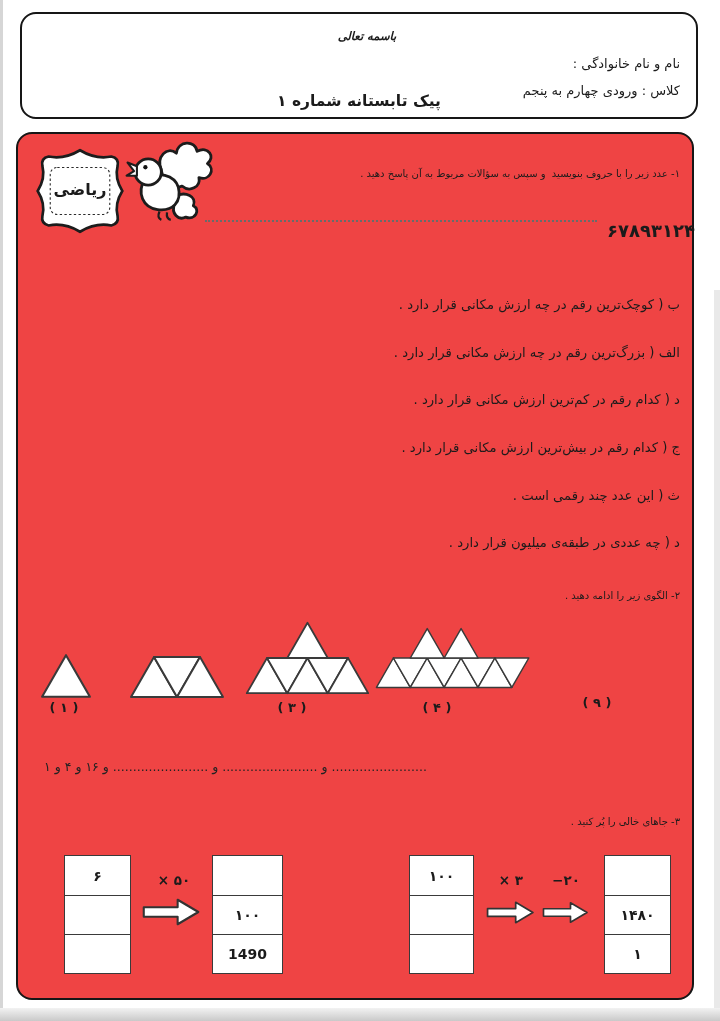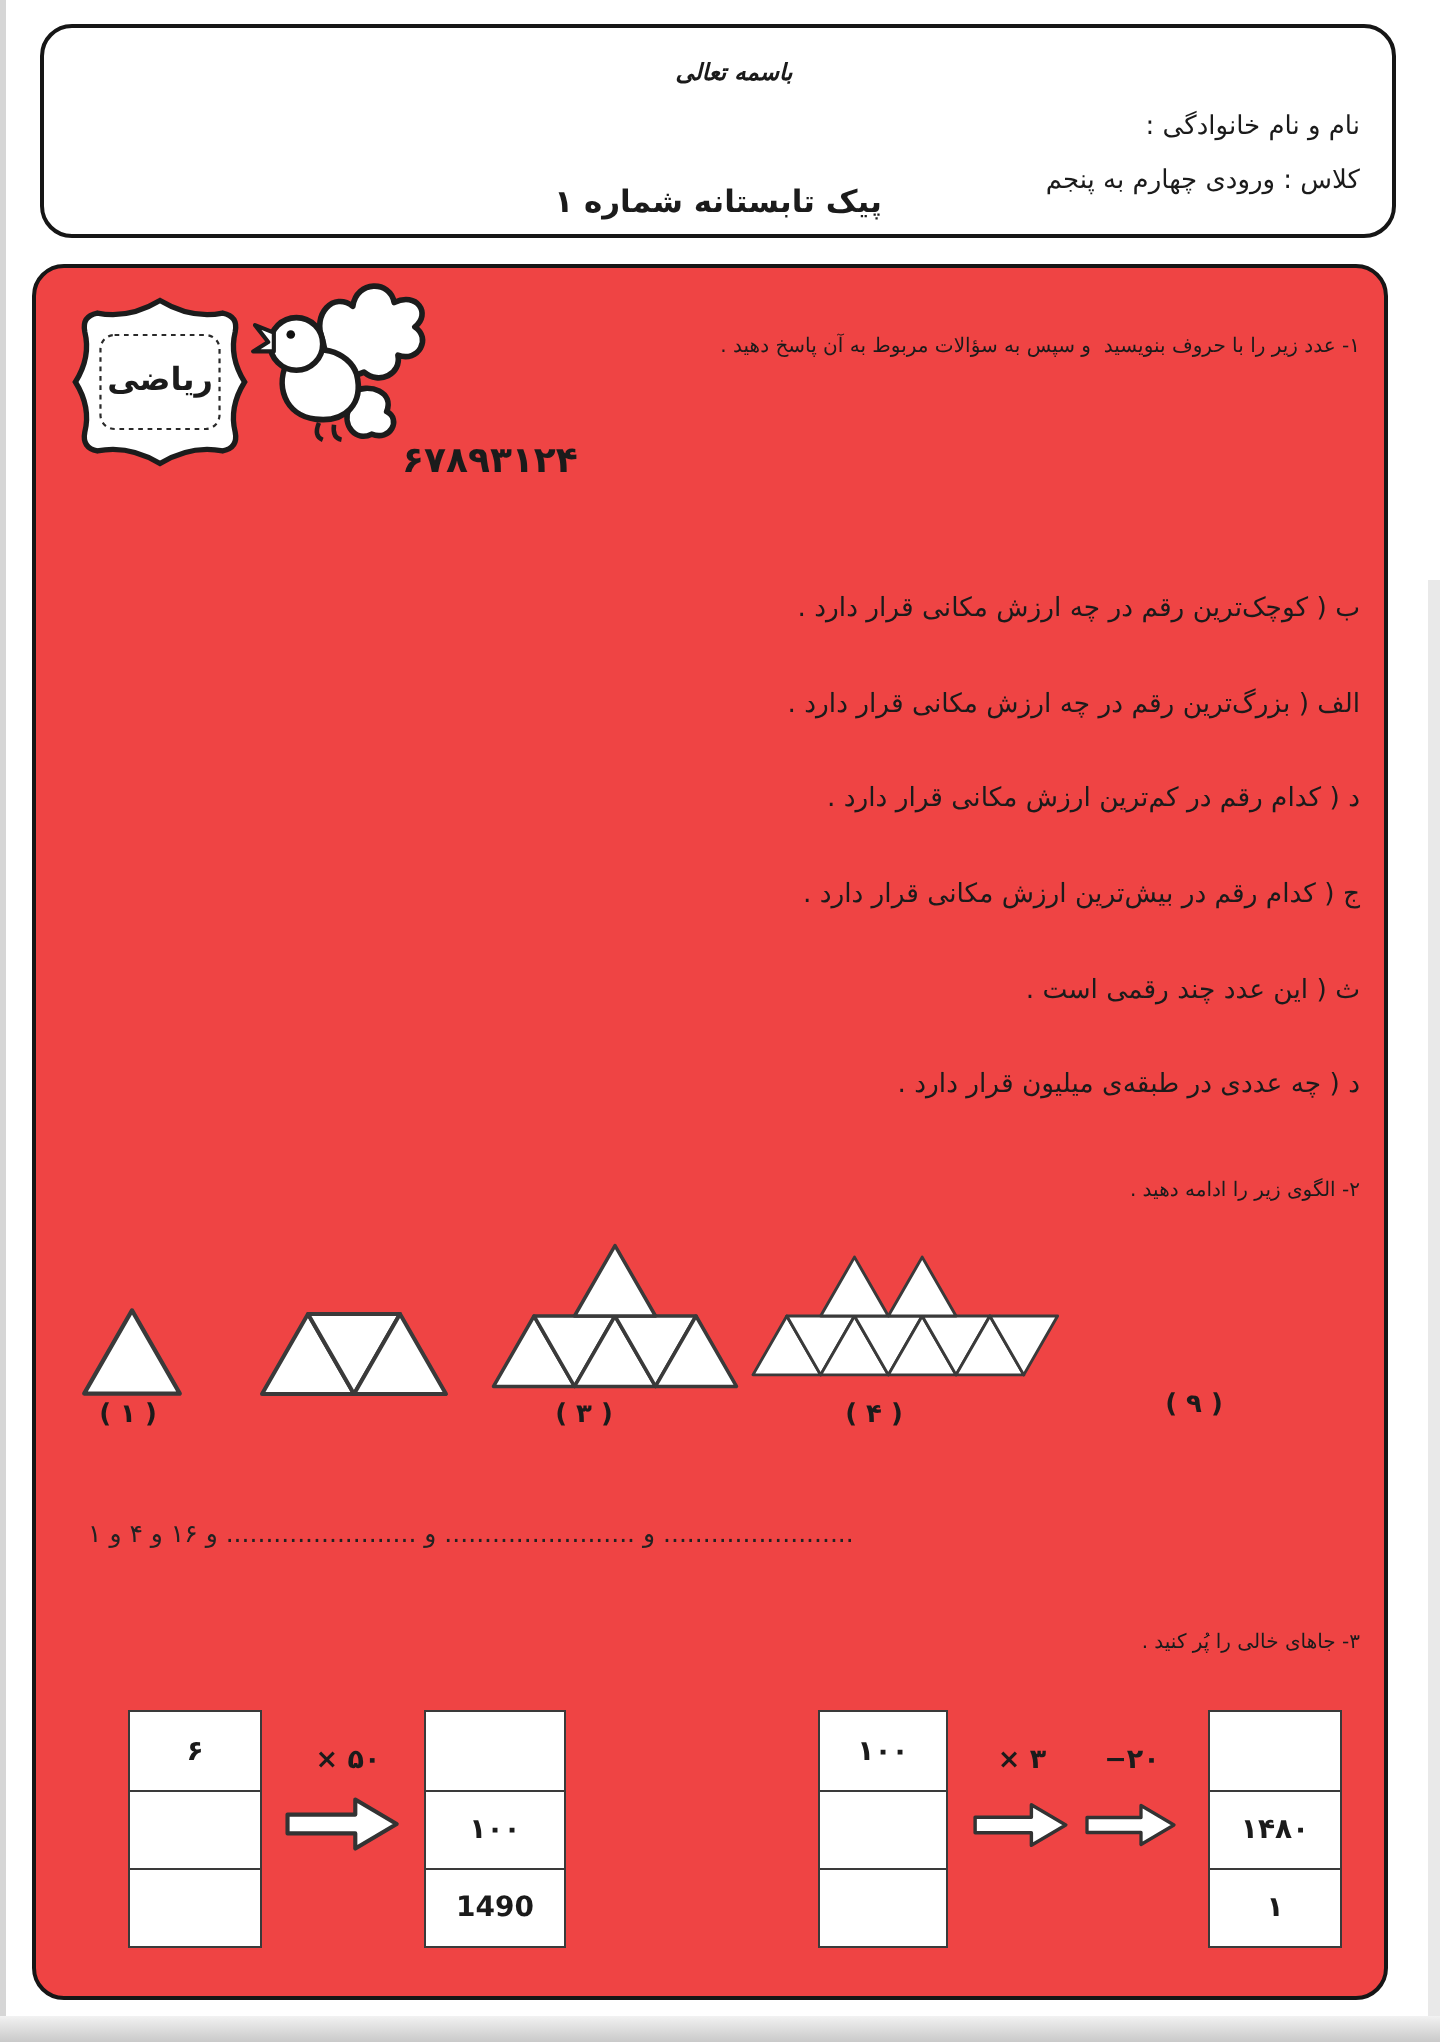--- a/index.html
+++ b/index.html
@@ -36,21 +36,21 @@
 
   .bird { position:absolute; left:102px; top:4px; width:94px; height:98px; }
   .bird svg { width:100%; height:100%; }
 
   .q-prompt { position:absolute; right:12px; text-align:right; font-size:10px; direction:rtl; white-space:pre; }
   .q1-prompt { top:34px; }
   .q2-prompt { top:456px; }
   .q3-prompt { top:682px; }
 
   .number-row { position:absolute; left:183px; top:86px; width:494px; height:28px;
-                display:flex; flex-direction:column; direction:rtl; align-items:flex-end; }
+                display:flex; flex-direction:row; direction:rtl; }
   .big-number { font-size:18px; font-weight:bold; letter-spacing:2px; direction:ltr; line-height:1.2; }
   .dots-leader { flex:1; border-bottom:2px dotted #6a6a6a; margin:0 10px 5px 4px; height:1px; }
 
   .q1-items { position:absolute; right:12px; top:163px; text-align:right; direction:rtl; }
   .q1-item { height:47.7px; font-size:13.2px; white-space:pre; }
 
   .figure { position:absolute; }
   .figure svg { display:block; width:100%; height:100%; }
   .fig-1 { left:22px;  top:519px; width:52px;  height:46px; }
   .fig-2 { left:106px; top:521px; width:106px; height:44px; }

